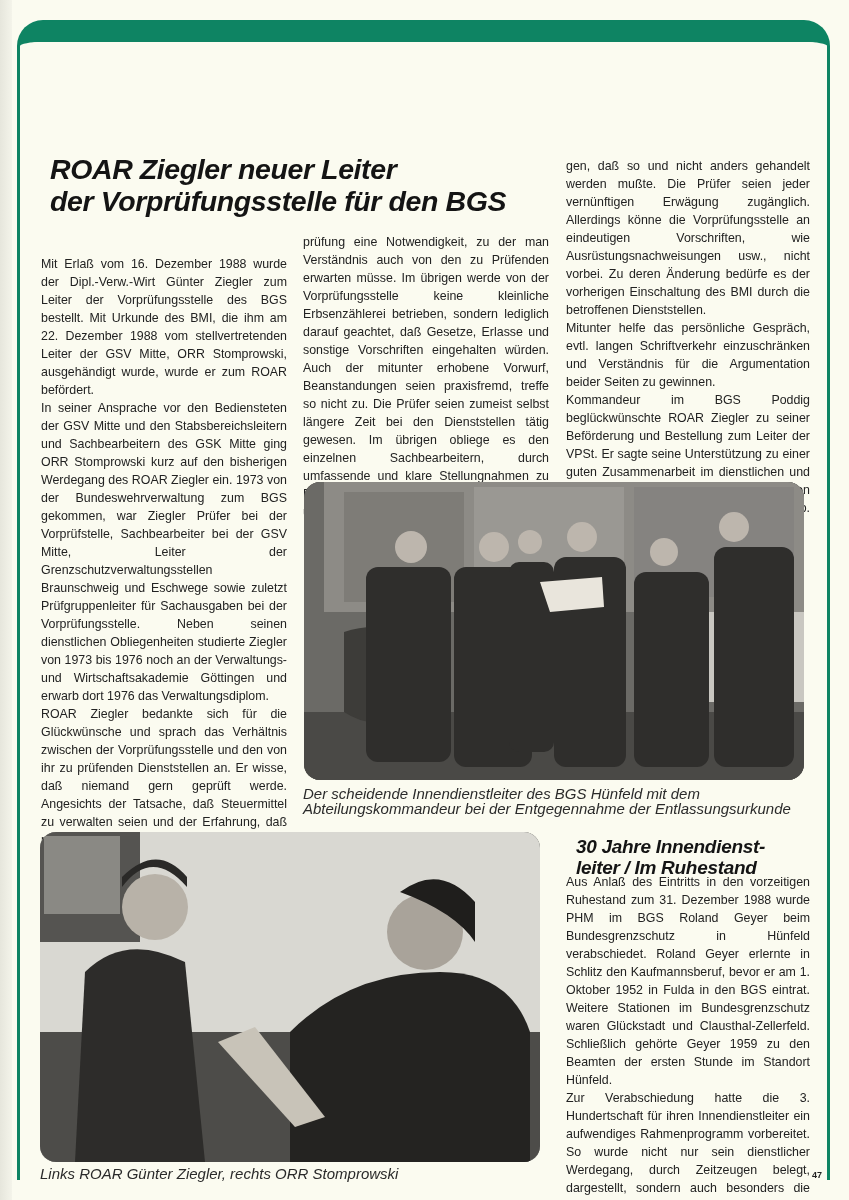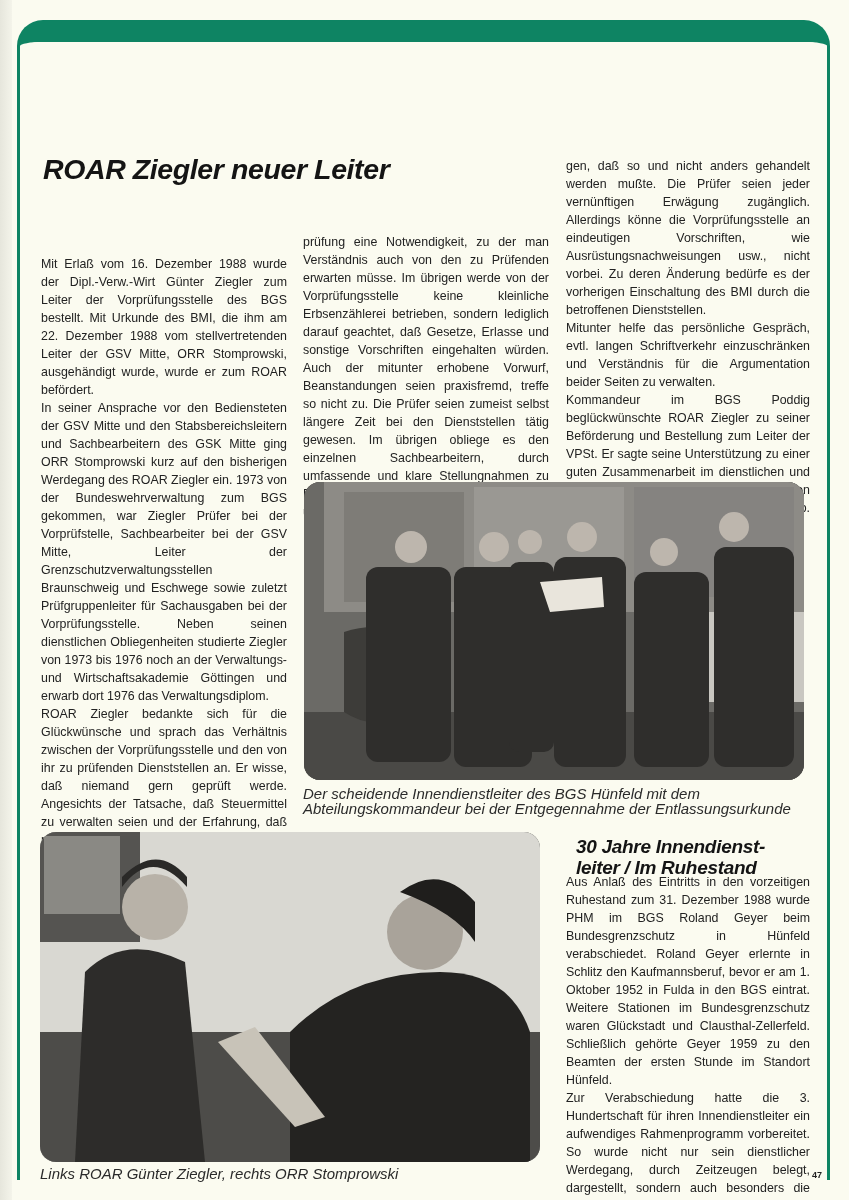--- a/index.html
+++ b/index.html
@@ -17,21 +17,21 @@
     position: absolute; left: 17px; top: 20px; width: 813px; height: 1160px;
     border: 3px solid #0e8463; border-top: 22px solid #0e8463; border-bottom: none;
     border-radius: 26px 26px 0 0;
     box-sizing: border-box;
   }
   .frame-inner {
     position: absolute; left: 20px; top: 42px; width: 807px; height: 40px;
     background: #fbfbf0; border-radius: 18px 18px 0 0;
   }
   .title {
-    position: absolute; left: 43px; top: 153px; width: 520px; margin: 0;
+    position: absolute; left: 50px; top: 153px; width: 520px; margin: 0;
     font-family: "Liberation Sans", sans-serif; font-weight: bold; font-style: italic;
     font-size: 28.5px; line-height: 32px; letter-spacing: -0.4px; color: #141414;
   }
   .title span { display: block; }
   .col {
     position: absolute; font-size: 12.4px; line-height: 18px; text-align: justify;
     color: #222;
   }
   .col p { margin: 0; }
   .col1 { left: 41px; top: 233px; width: 246px; margin-top: 22px; }
@@ -63,35 +63,36 @@
 </style>
 </head>
 <body>
 
 <div class="left-binding"></div>
 <div class="frame"></div>
 <div class="frame-inner"></div>
 
 <h1 class="title">
   <span>ROAR Ziegler neuer Leiter</span>
+  <span>der Vorprüfungsstelle für den BGS</span>
 </h1>
 
 <div class="col col1">
   <p>Mit Erlaß vom 16. Dezember 1988 wurde der Dipl.-Verw.-Wirt Günter Ziegler zum Leiter der Vorprüfungsstelle des BGS bestellt. Mit Urkunde des BMI, die ihm am 22. Dezember 1988 vom stellvertretenden Leiter der GSV Mitte, ORR Stomprowski, ausgehändigt wurde, wurde er zum ROAR befördert.</p>
   <p>In seiner Ansprache vor den Bediensteten der GSV Mitte und den Stabsbereichsleitern und Sachbearbeitern des GSK Mitte ging ORR Stomprowski kurz auf den bisherigen Werdegang des ROAR Ziegler ein. 1973 von der Bundeswehrverwaltung zum BGS gekommen, war Ziegler Prüfer bei der Vorprüfstelle, Sachbearbeiter bei der GSV Mitte, Leiter der Grenzschutzverwaltungsstellen Braunschweig und Eschwege sowie zuletzt Prüfgruppenleiter für Sachausgaben bei der Vorprüfungsstelle. Neben seinen dienstlichen Obliegenheiten studierte Ziegler von 1973 bis 1976 noch an der Verwaltungs- und Wirtschaftsakademie Göttingen und erwarb dort 1976 das Verwaltungsdiplom.</p>
   <p>ROAR Ziegler bedankte sich für die Glückwünsche und sprach das Verhältnis zwischen der Vorprüfungsstelle und den von ihr zu prüfenden Dienststellen an. Er wisse, daß niemand gern geprüft werde. Angesichts der Tatsache, daß Steuermittel zu verwalten seien und der Erfahrung, daß manche nur dann sorgfältig arbeiteten, wenn sie wüßten, daß ihre Tätigkeit noch einmal überprüft würde, sei Rechnungs-</p>
 </div>
 
 <div class="col col2">
   <p>prüfung eine Notwendigkeit, zu der man Verständnis auch von den zu Prüfenden erwarten müsse. Im übrigen werde von der Vorprüfungsstelle keine kleinliche Erbsenzählerei betrieben, sondern lediglich darauf geachtet, daß Gesetze, Erlasse und sonstige Vorschriften eingehalten würden. Auch der mitunter erhobene Vorwurf, Beanstandungen seien praxisfremd, treffe so nicht zu. Die Prüfer seien zumeist selbst längere Zeit bei den Dienststellen tätig gewesen. Im übrigen obliege es den einzelnen Sachbearbeitern, durch umfassende und klare Stellungnahmen zu Beanstandungen den Prüfer davon zu überzeu-</p>
 </div>
 
 <div class="col col3">
   <p>gen, daß so und nicht anders gehandelt werden mußte. Die Prüfer seien jeder vernünftigen Erwägung zugänglich. Allerdings könne die Vorprüfungsstelle an eindeutigen Vorschriften, wie Ausrüstungsnachweisungen usw., nicht vorbei. Zu deren Änderung bedürfe es der vorherigen Einschaltung des BMI durch die betroffenen Dienststellen.</p>
-  <p>Mitunter helfe das persönliche Gespräch, evtl. langen Schriftverkehr einzuschränken und Verständnis für die Argumentation beider Seiten zu verwalten.</p>
+  <p>Mitunter helfe das persönliche Gespräch, evtl. langen Schriftverkehr einzuschränken und Verständnis für die Argumentation beider Seiten zu gewinnen.</p>
   <p><span>Kommandeur im BGS Poddig beglückwünschte ROAR Ziegler zu seiner Beförderung und Bestellung zum Leiter der VPSt. Er sagte seine Unterstützung zu einer guten Zusammenarbeit im dienstlichen und persönlichen Bereich mit den Beschäftigten der VPSt zu.</span><span class="signoff">Go.</span></p>
 </div>
 
 <div class="photo photo1">
   <svg viewBox="0 0 500 298" preserveAspectRatio="none">
     <rect x="0" y="0" width="500" height="298" fill="#6b6a66"></rect>
     <rect x="20" y="0" width="480" height="130" fill="#8d8b86"></rect>
     <rect x="40" y="10" width="120" height="110" fill="#7e7c77"></rect>
     <rect x="170" y="5" width="150" height="100" fill="#9a9893"></rect>
     <rect x="330" y="5" width="160" height="110" fill="#858380"></rect>

